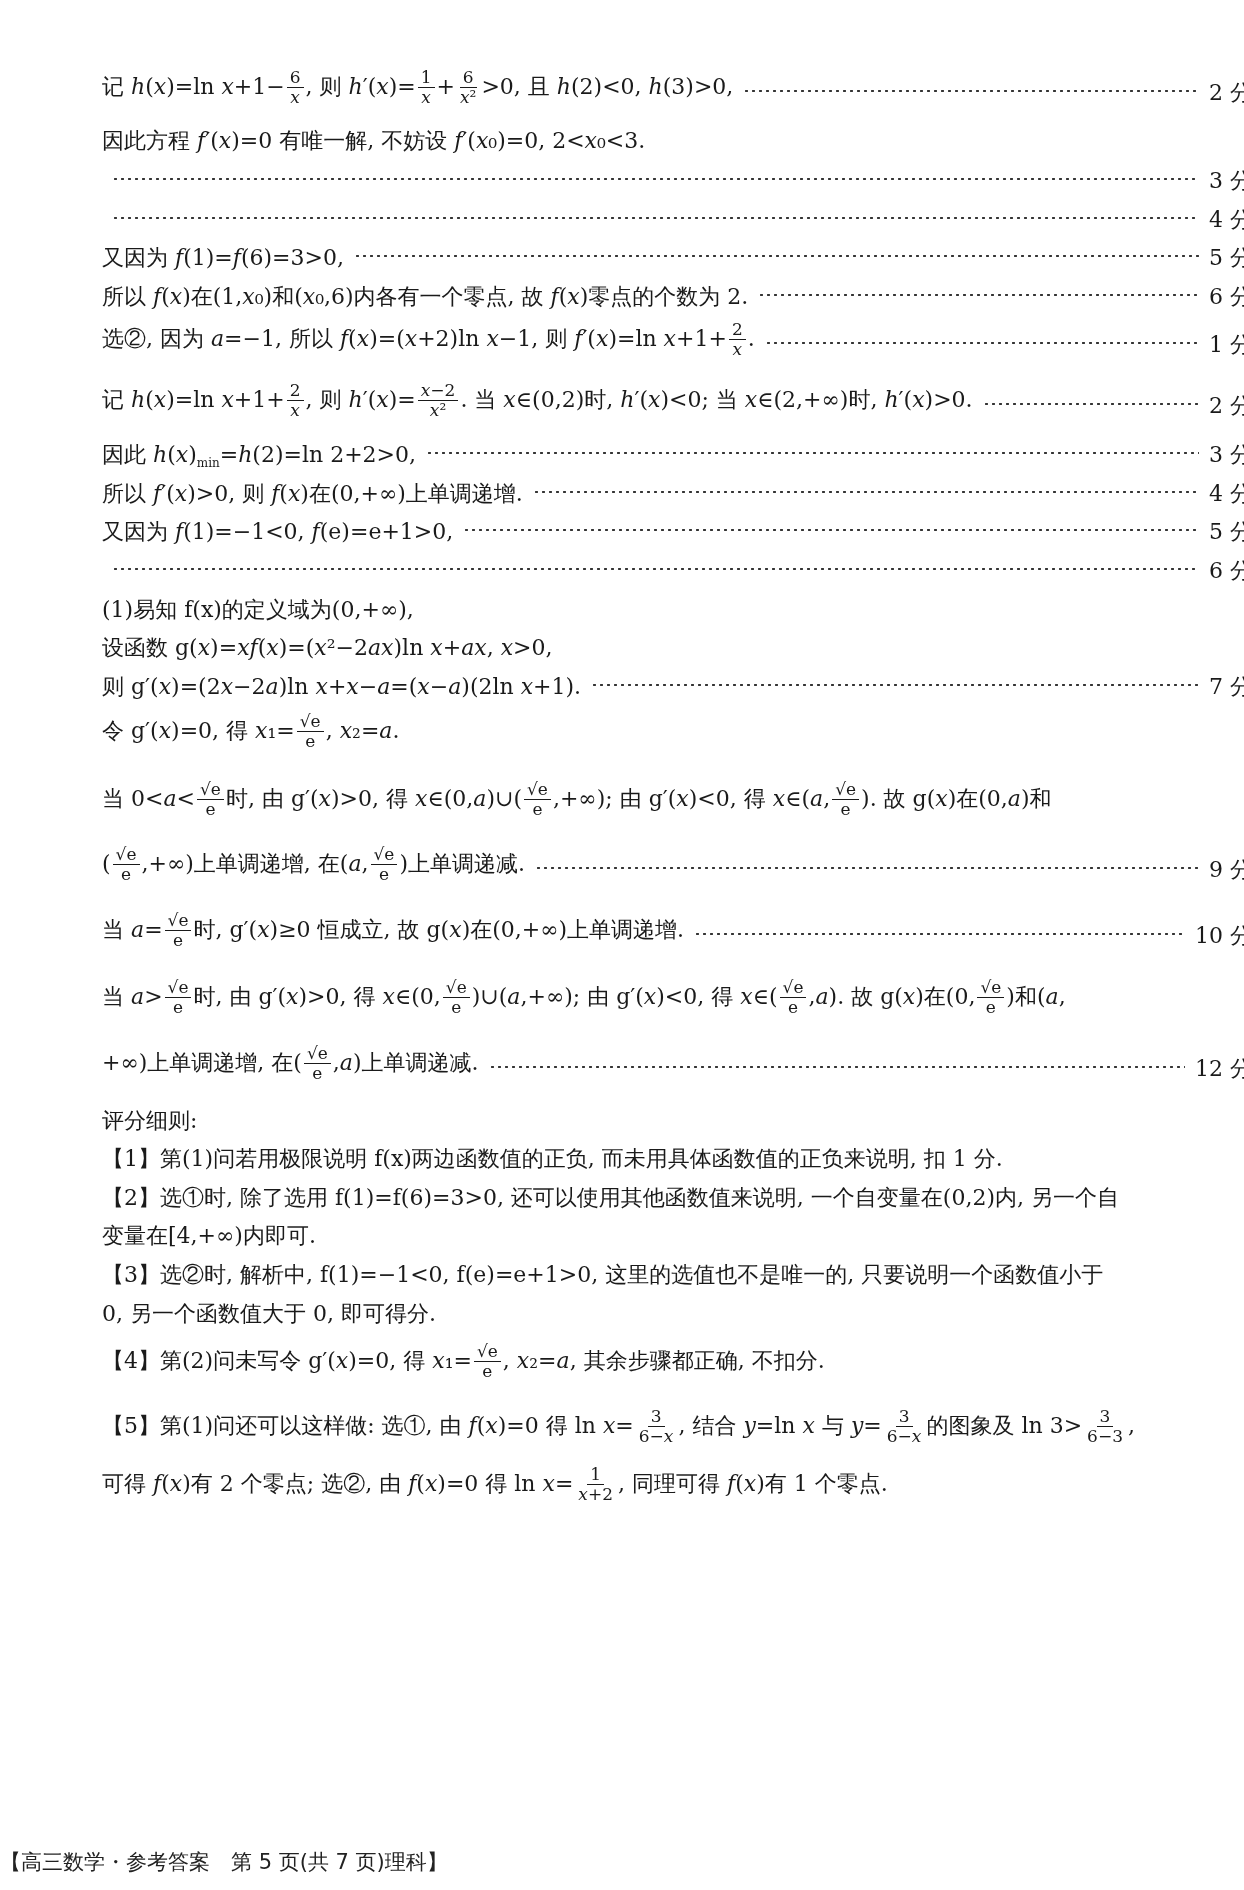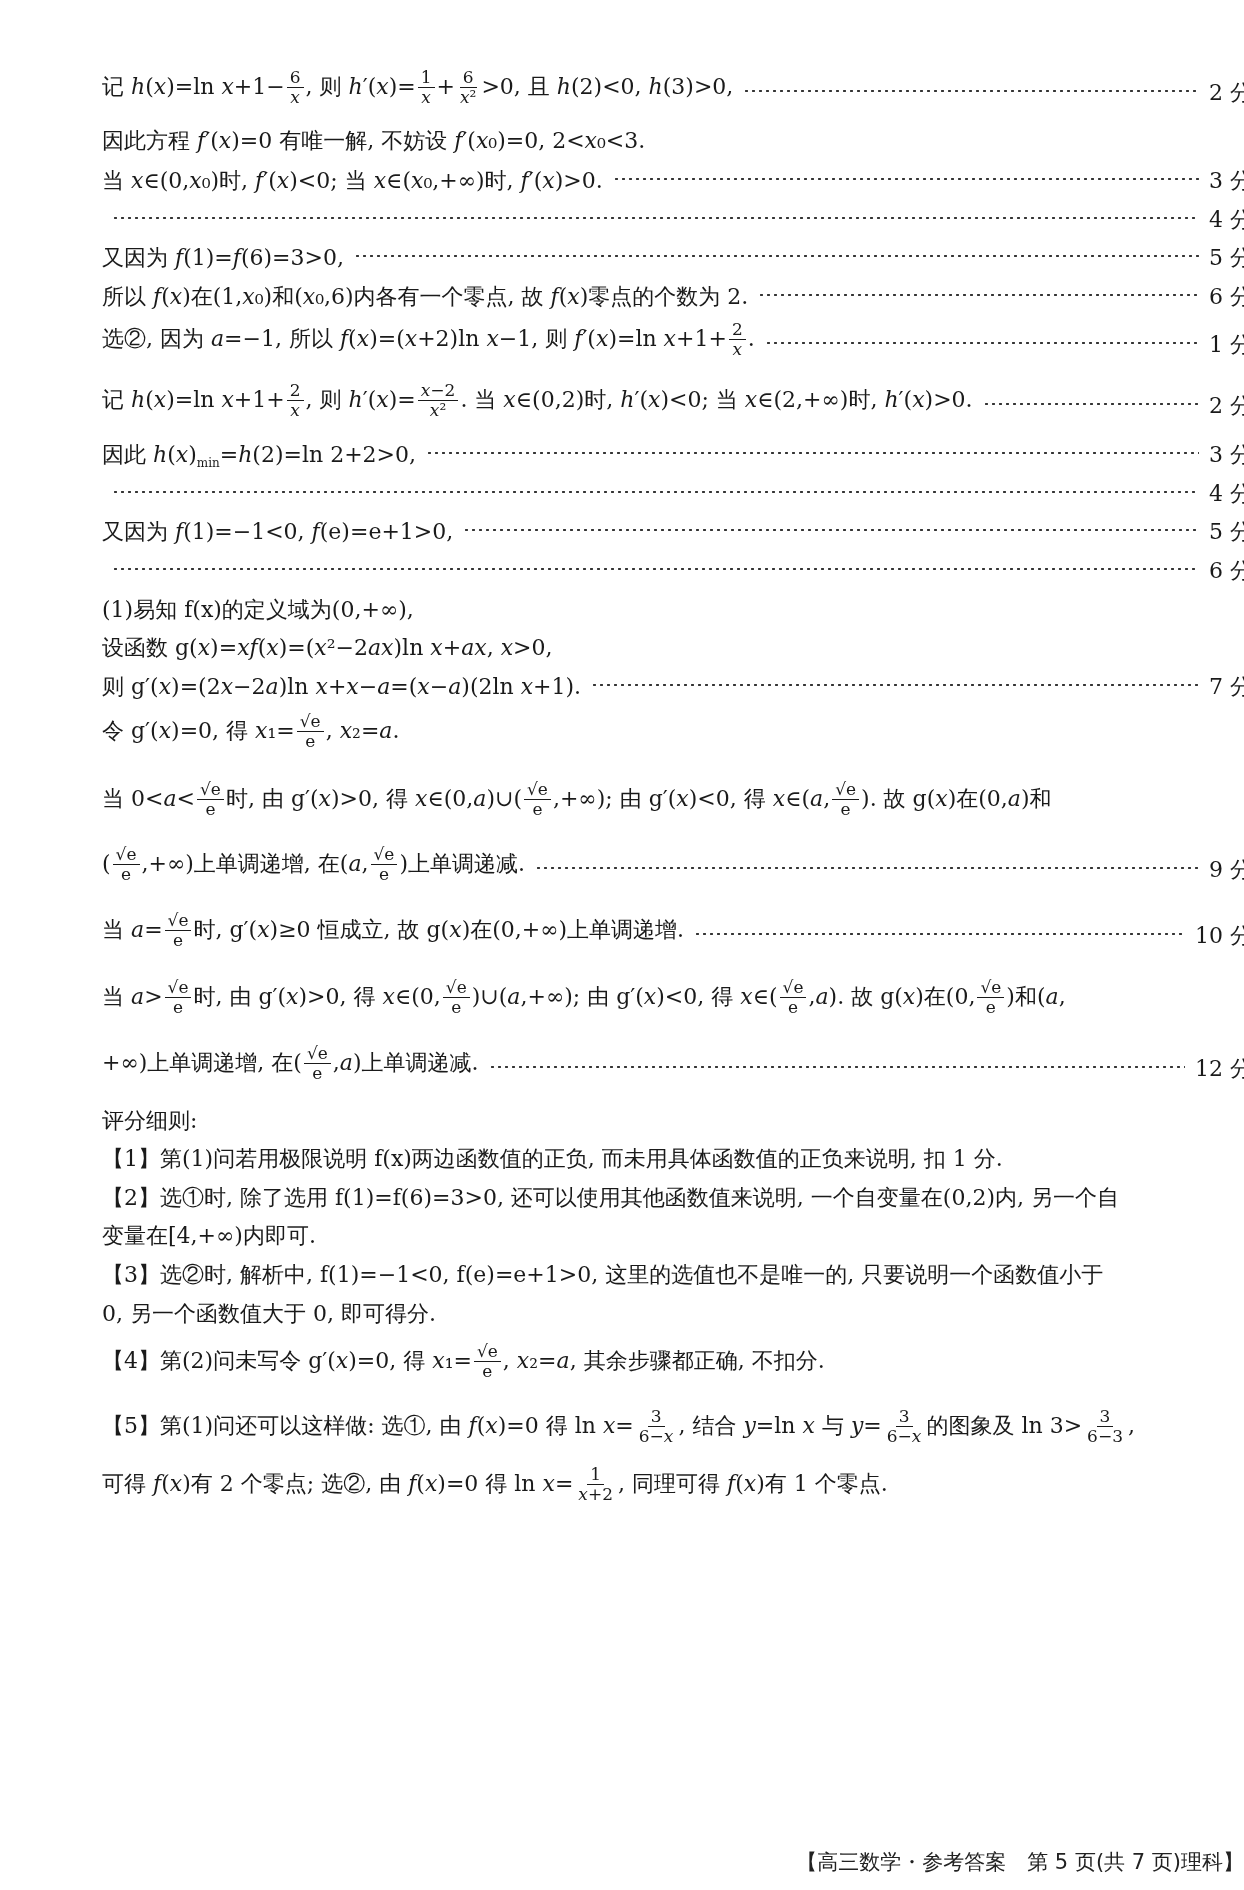--- a/index.html
+++ b/index.html
@@ -22,21 +22,21 @@
   }
   .line .score { flex: 0 0 auto; text-align: right; }
   .frac {
     display: inline-flex; flex-direction: column; align-items: center;
     vertical-align: middle; font-size: 17px; line-height: 1.15; margin: 0 2px;
   }
   .frac .num { border-bottom: 1.3px solid #1a1a1a; padding: 0 3px; }
   .frac .den { padding: 0 3px; }
   i { font-style: italic; }
   .footer {
-    position: absolute; top: 1848px; left: 0; width: 1244px; text-align: right;
+    position: absolute; top: 1848px; left: 0; width: 1244px; text-align: left;
     font-family: "DejaVu Sans", "Liberation Sans", sans-serif; font-size: 21px; color: #222;
   }
 </style>
 </head>
 <body>
 
 <div class="page">
 
   <div class="line" style="top:68px">
     <span class="txt">记 <i>h</i>(<i>x</i>)=ln <i>x</i>+1−<span class="frac">
@@ -51,21 +51,20 @@
         </span>&gt;0, 且 <i>h</i>(2)&lt;0, <i>h</i>(3)&gt;0,</span>
     <span class="dots"></span>
     <span class="score">2 分</span>
   </div>
 
   <div class="line" style="top:116px">
     <span class="txt">因此方程 <i>f</i>′(<i>x</i>)=0 有唯一解, 不妨设 <i>f</i>′(<i>x</i>₀)=0, 2&lt;<i>x</i>₀&lt;3.</span>
   </div>
 
   <div class="line" style="top:156px">
-    <span class="txt">当 <i>x</i>∈(0,<i>x</i>₀)时, <i>f</i>′(<i>x</i>)&lt;0; 当 <i>x</i>∈(<i>x</i>₀,+∞)时, <i>f</i>′(<i>x</i>)&gt;0.</span>
     <span class="dots"></span>
     <span class="score">3 分</span>
   </div>
 
   <div class="line" style="top:195px">
     <span class="dots"></span>
     <span class="score">4 分</span>
   </div>
 
   <div class="line" style="top:233px">
@@ -101,20 +100,21 @@
     <span class="score">2 分</span>
   </div>
 
   <div class="line" style="top:430px">
     <span class="txt">因此 <i>h</i>(<i>x</i>)<sub style="font-size:12px">min</sub>=<i>h</i>(2)=ln 2+2&gt;0,</span>
     <span class="dots"></span>
     <span class="score">3 分</span>
   </div>
 
   <div class="line" style="top:469px">
+    <span class="txt">所以 <i>f</i>′(<i>x</i>)&gt;0, 则 <i>f</i>(<i>x</i>)在(0,+∞)上单调递增.</span>
     <span class="dots"></span>
     <span class="score">4 分</span>
   </div>
 
   <div class="line" style="top:507px">
     <span class="txt">又因为 <i>f</i>(1)=−1&lt;0, <i>f</i>(e)=e+1&gt;0,</span>
     <span class="dots"></span>
     <span class="score">5 分</span>
   </div>
 

